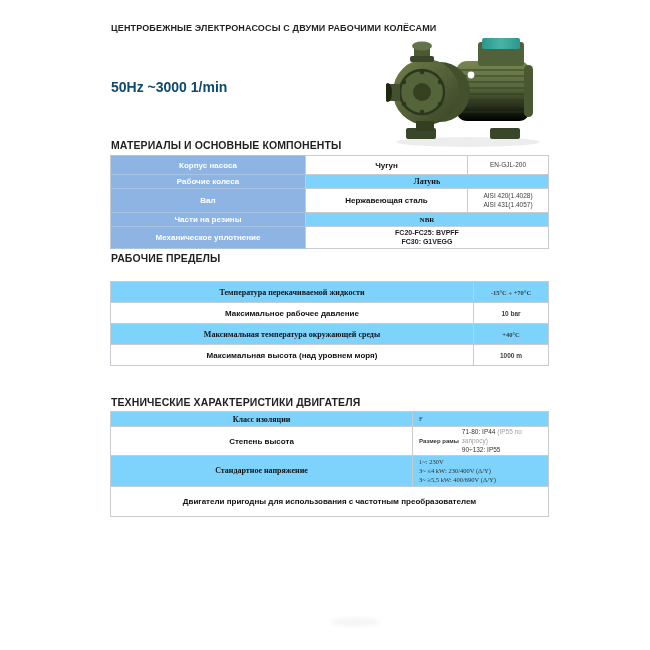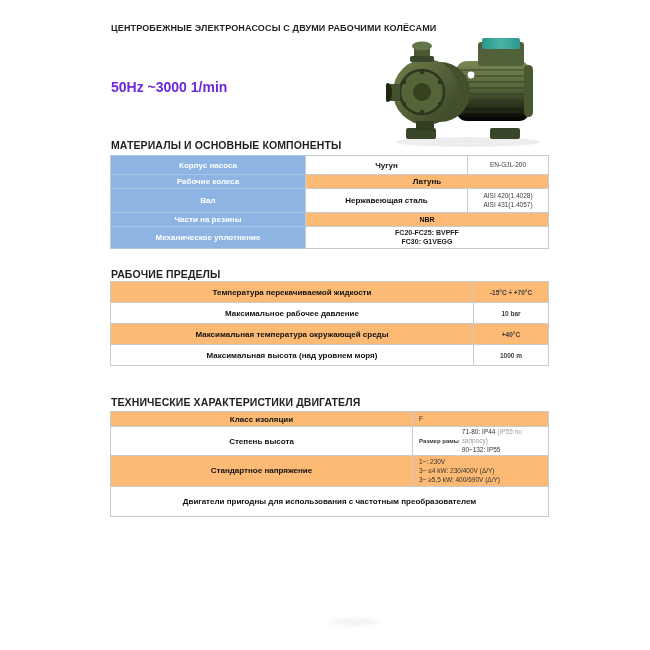--- a/index.html
+++ b/index.html
@@ -4,35 +4,35 @@
 <style>
   html,body{margin:0;padding:0;background:#ffffff;}
   .page{position:relative;width:650px;height:650px;background:#ffffff;overflow:hidden;
         font-family:"Liberation Sans",sans-serif;color:#231f20;}
 
   
   .kicker{position:absolute;left:111px;top:23px;font-size:9px;font-weight:bold;
           letter-spacing:.15px;color:#231f20;white-space:nowrap;text-align:center;}
   .series{position:absolute;left:110px;top:49px;font-size:24px;font-weight:bold;
           color:#29abe2;letter-spacing:-.3px;}
-  .subtitle{position:absolute;left:111px;top:79px;font-size:14px;font-weight:bold;color:#6d28d9;}
+  .subtitle{position:absolute;left:111px;top:79px;font-size:14px;font-weight:bold;color:#0c4a6e;}
   .pump{position:absolute;left:386px;top:28px;width:162px;height:122px;}
 
   
   .sec-h{position:absolute;left:111px;font-size:10.5px;font-weight:bold;color:#221f1f;
          letter-spacing:.1px;white-space:nowrap;}
   #h-materials{top:139px;}
-  #h-limits{top:268px;text-align:right;}
+  #h-limits{top:252px;text-align:right;}
   #h-motor{top:396px;text-align:right;}
 
   
   table{position:absolute;left:110px;width:438px;border-collapse:collapse;table-layout:fixed;}
   td{border:1px solid #c6ccd2;text-align:center;vertical-align:middle;padding:1px 3px;
      overflow:hidden;}
-  .tint{background:#fdba74;}
+  .tint{background:#7dd3fc;font-family:Liberation Serif, serif;}
 
   #t-materials{top:155px;}
   #t-materials td.lbl{background:#8db4e2;color:#ffffff;font-weight:bold;font-size:8px;
                       border-color:#aac4e4 #c6ccd2;}
   #t-materials td.val{font-weight:bold;font-size:8px;color:#111;}
   #t-materials td.note{font-size:6.5px;color:#3c3c3c;line-height:1.35;}
 
   #t-limits{top:281px;}
   #t-limits td.lbl2{font-weight:bold;font-size:8px;color:#111;margin-top:28px;}
   #t-limits td.val2{font-size:6.5px;color:#3c3c3c;font-weight:bold;}

